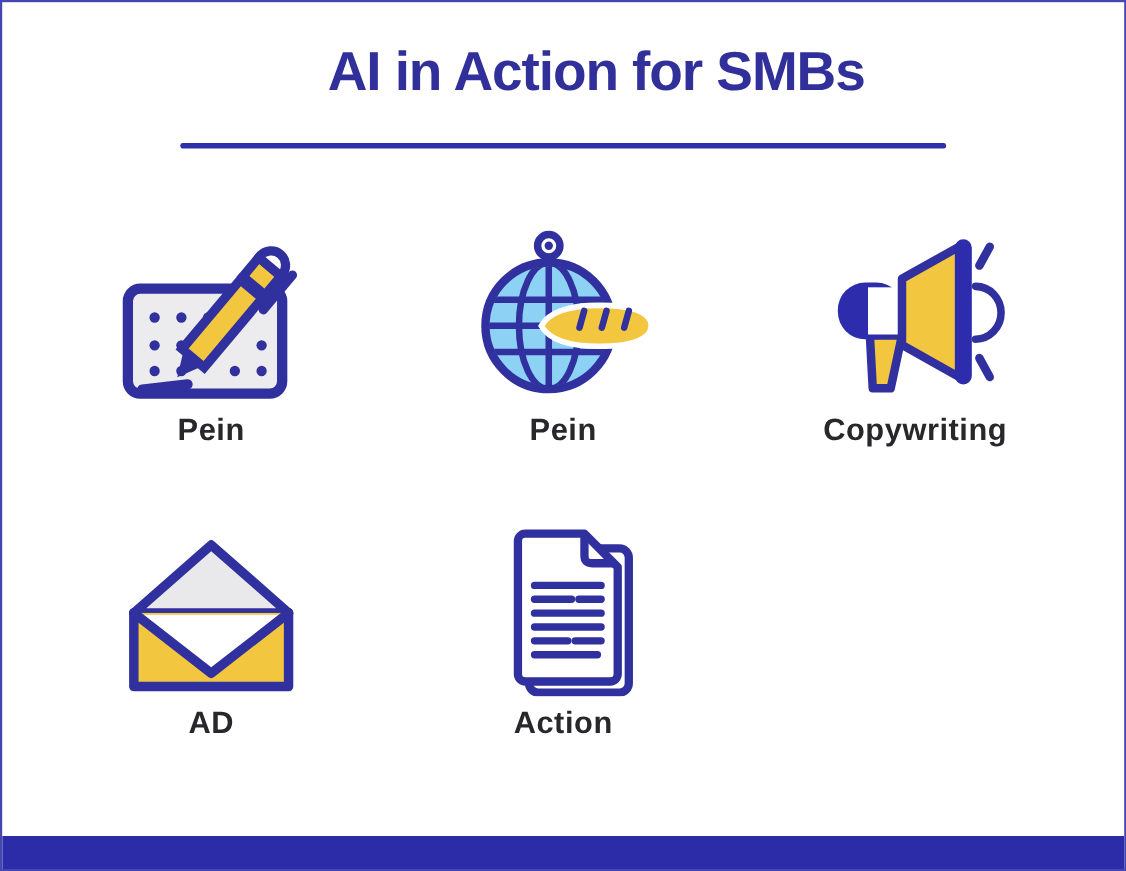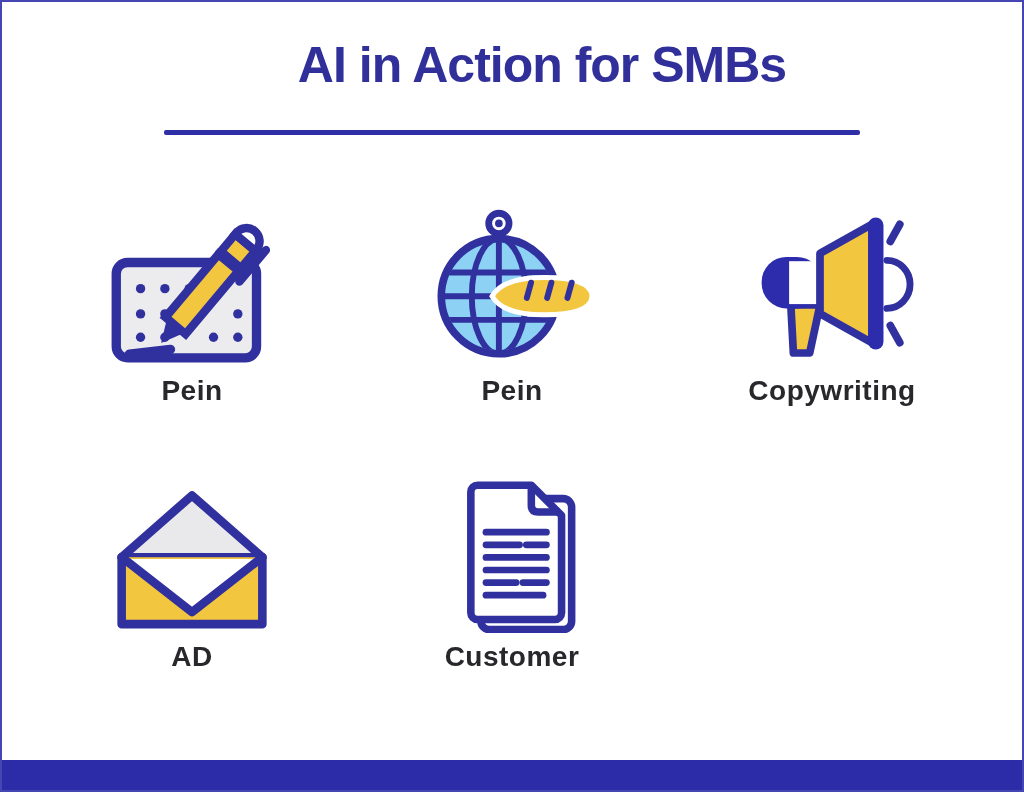--- a/index.html
+++ b/index.html
@@ -167,19 +167,19 @@
             <line x1="64" y1="95" x2="104" y2="95"></line>
               <line x1="112" y1="95" x2="136" y2="95"></line>
             <line x1="64" y1="110" x2="136" y2="110"></line>
             <line x1="64" y1="125" x2="136" y2="125"></line>
             <line x1="64" y1="140" x2="100" y2="140"></line>
               <line x1="108" y1="140" x2="136" y2="140"></line>
             <line x1="64" y1="155" x2="132" y2="155"></line>
           </g>
         </svg>
       </div>
-      <div class="label">Customer</div>
+      <div class="label">Action</div>
     </div>
 
   </div>
 
   <div class="footer-bar"></div>
 </div>
 
 </body></html>

